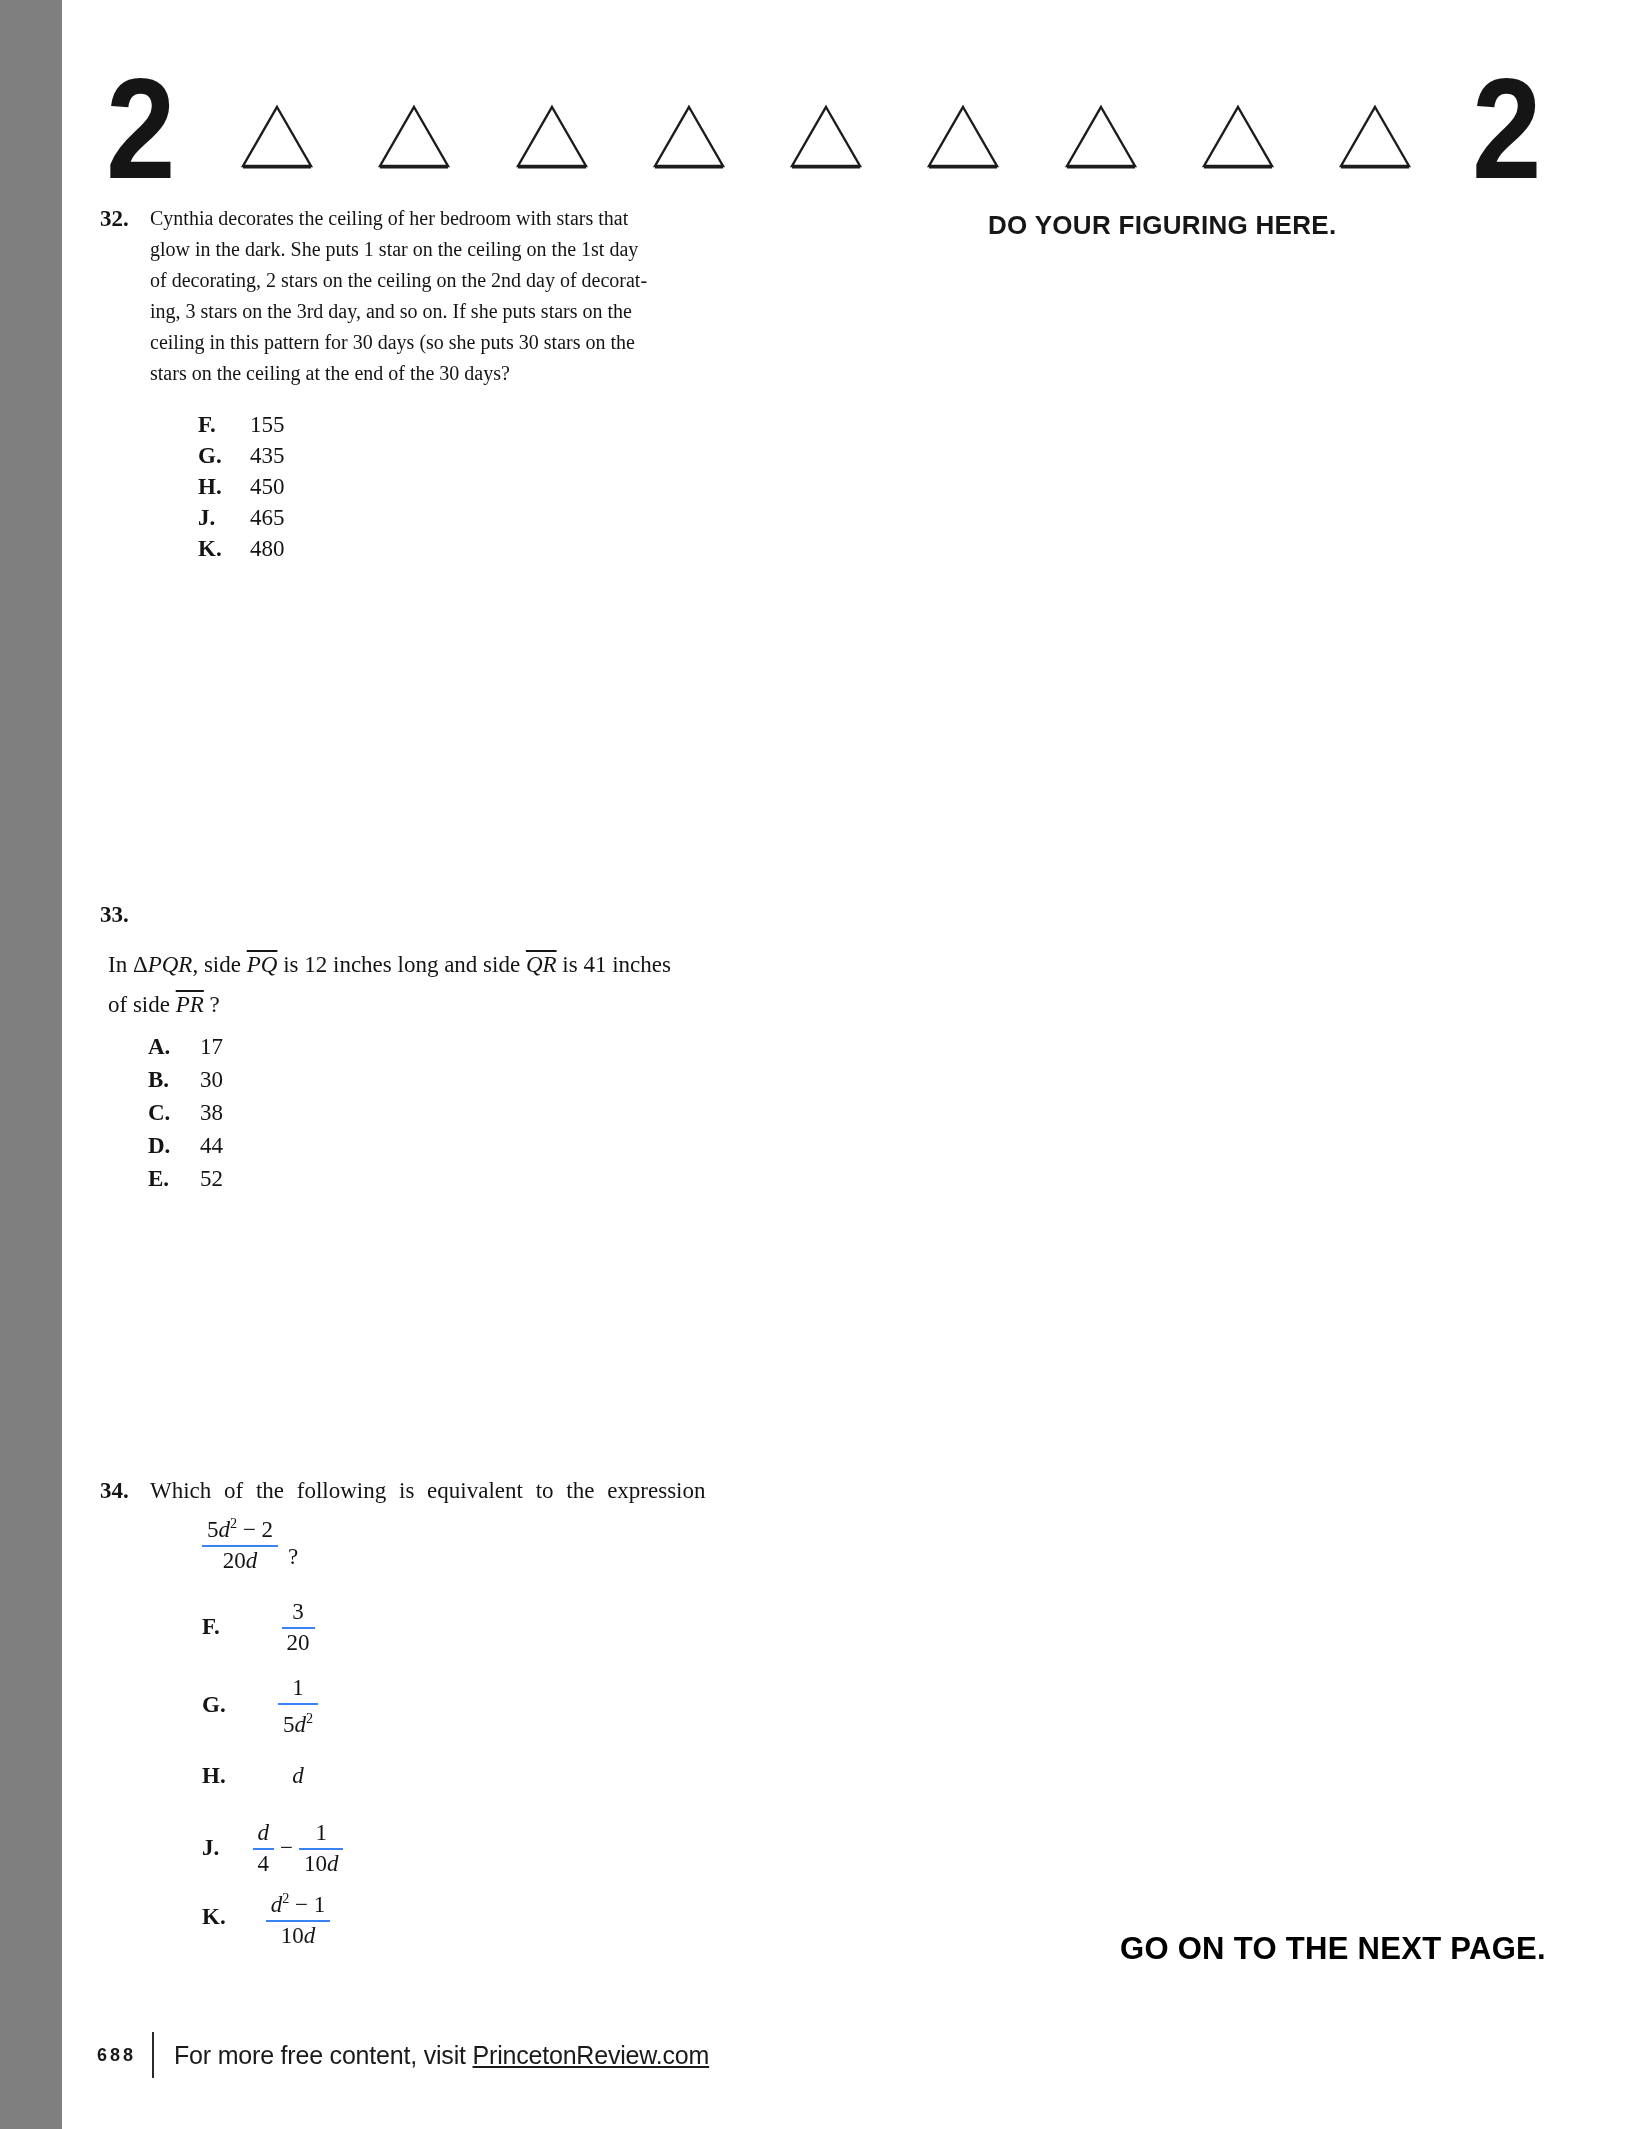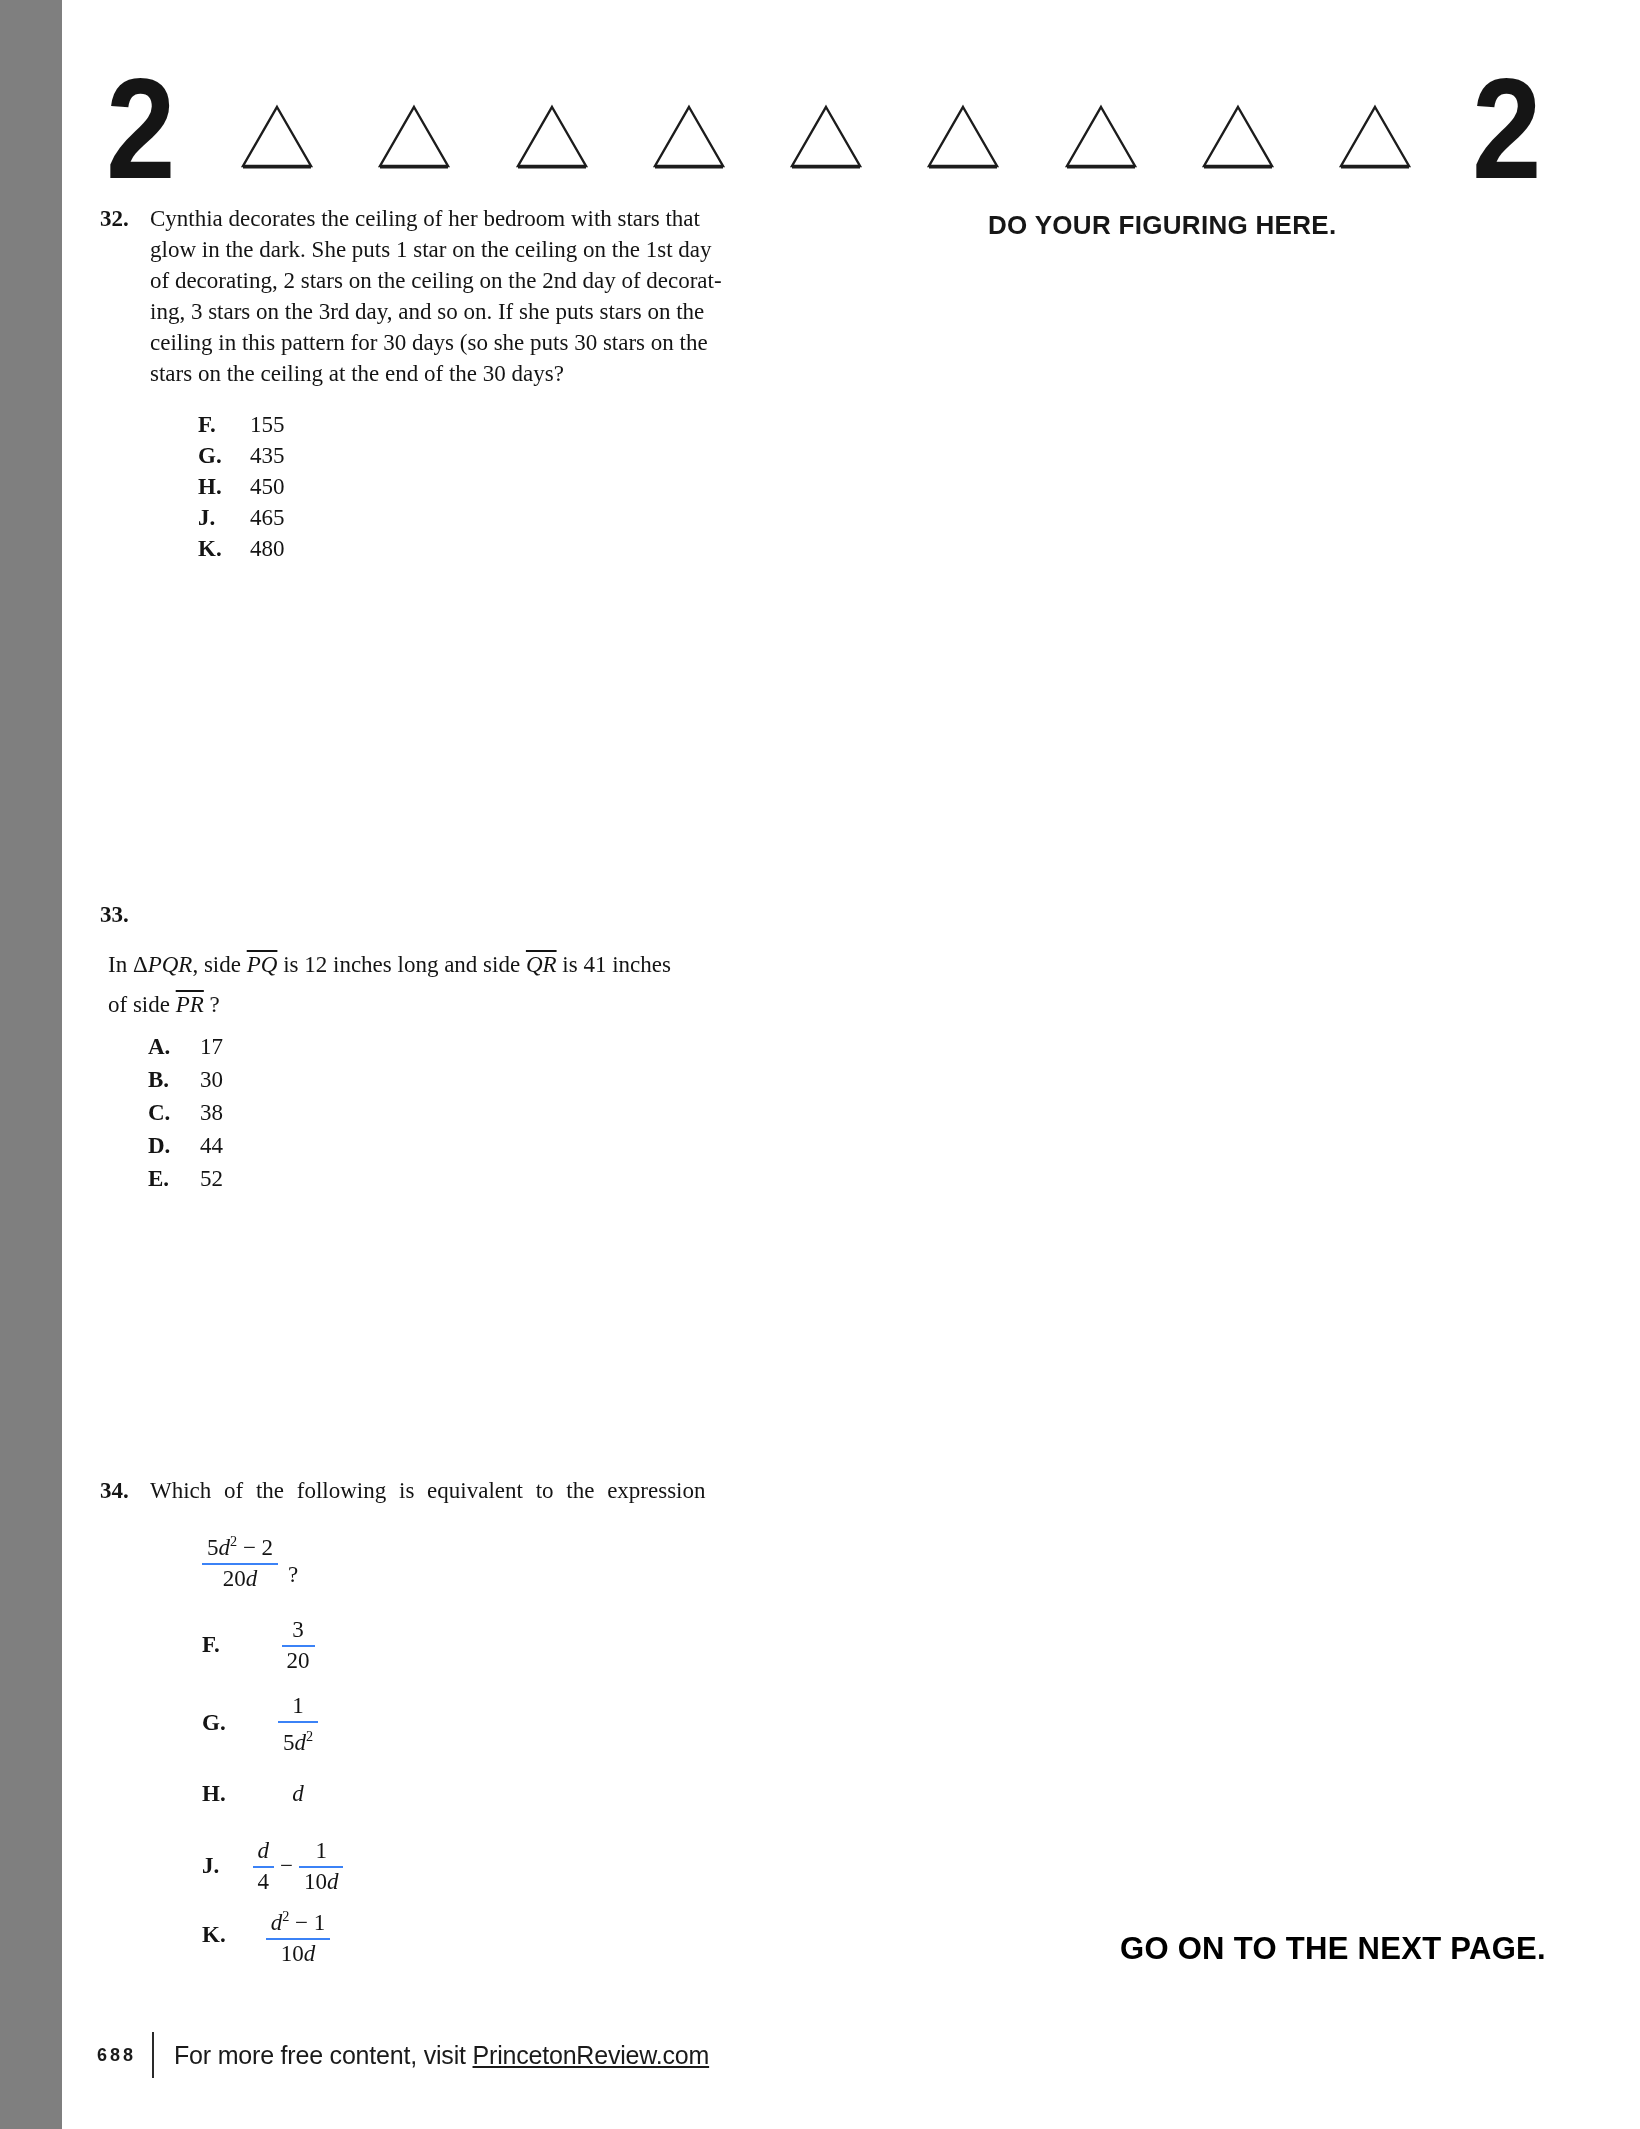--- a/index.html
+++ b/index.html
@@ -37,21 +37,21 @@
   
   .q { position:absolute; left:100px; display:flex; align-items:flex-start; }
   .q32 { top:203px; }
   .q33 { top:895px;flex-direction:column; }
   .q34 { top:1476px; }
   .qnum { width:50px; flex:0 0 50px; font-weight:bold; font-size:23px; }
   .q32 .qnum { line-height:31px; }
   .q33 .qnum { line-height:40px; }
   .q34 .qnum { line-height:30px; }
   .qlines > div { white-space:nowrap; }
-  .q32 .qlines > div { font-size:23px; line-height:31px; }
+  .q32 .qlines > div { font-size:20px; line-height:31px; }
   .q33 .qlines > div { font-size:23px; line-height:40px;margin-left:8px; }
   .q34 .qlines > div { font-size:23px; line-height:30px; }
   .tight   { word-spacing:-2.2px; letter-spacing:-0.25px; }
   .justify { word-spacing:7px; }
   .it { font-style:italic; }
   .ol { text-decoration:overline; text-decoration-thickness:1.6px; }
   sup { font-size:0.62em; }
   
   .choices { }
   .q32 .choices { margin-top:20px; margin-left:48px; }
@@ -65,21 +65,21 @@
   .q34 .letter { width:48px; flex:0 0 48px; }
   .q34 .value { min-width:96px; display:flex; justify-content:center; align-items:center; }
   .q34 .choice-row:nth-child(1) { margin-bottom:18px; }
   .q34 .choice-row:nth-child(2) { margin-bottom:26px; }
   .q34 .choice-row:nth-child(3) { margin-bottom:30px; }
   .q34 .choice-row:nth-child(4) { margin-bottom:8px; }
   
   .frac { display:inline-block; text-align:center; font-size:23px; line-height:27px; }
   .frac .num { display:block; padding:0 5px 2px; }
   .frac .den { display:block; border-top:2px solid #3b82f6; padding:0 5px 0; }
-  .expr { display:flex; align-items:flex-start; margin:22px 0 0 52px; }
+  .expr { display:flex; align-items:flex-start; margin:4px 0 0 52px; }
   .expr .qmark { margin:34px 0 0 10px; font-size:23px; }
   .mathsep { margin:0 6px; }
   
   .footer {
     position:absolute; left:97px; top:2030px; height:50px;
     display:flex; align-items:center;
     font-family:"Liberation Sans", sans-serif; color:#1a1a1a;
   }
   .footer .pg { font-weight:bold; font-size:18px; letter-spacing:3px; }
   .footer .vbar { width:2px; height:46px; background:#2a2a2a; margin:0 20px 0 16px; }

